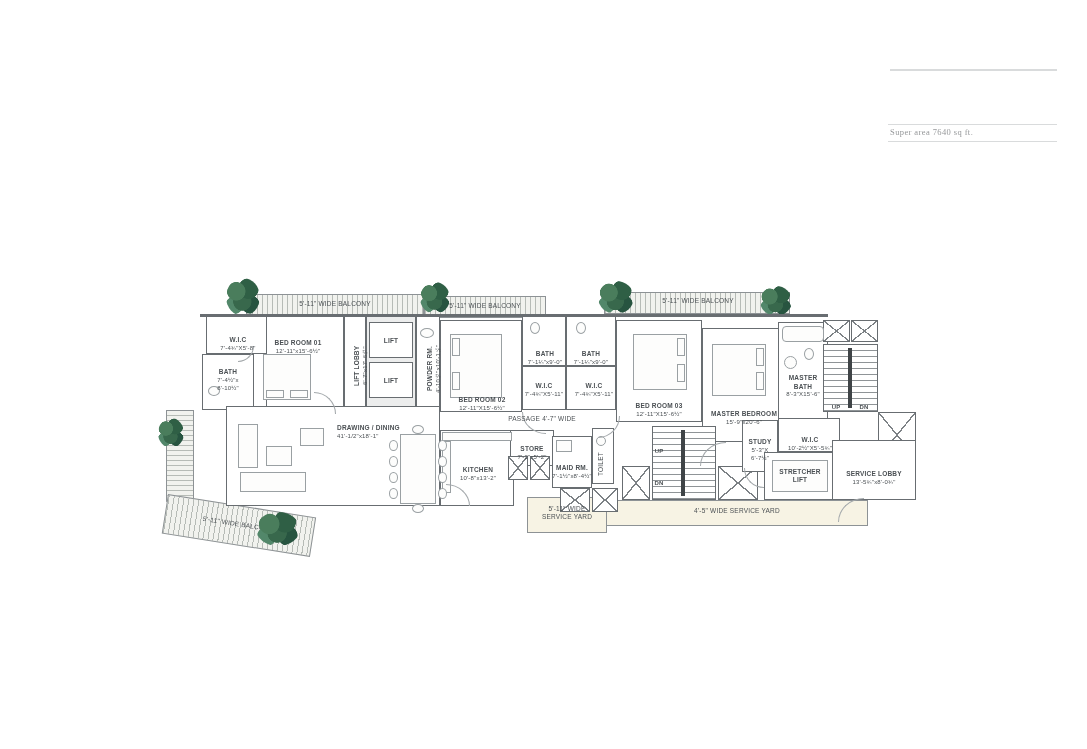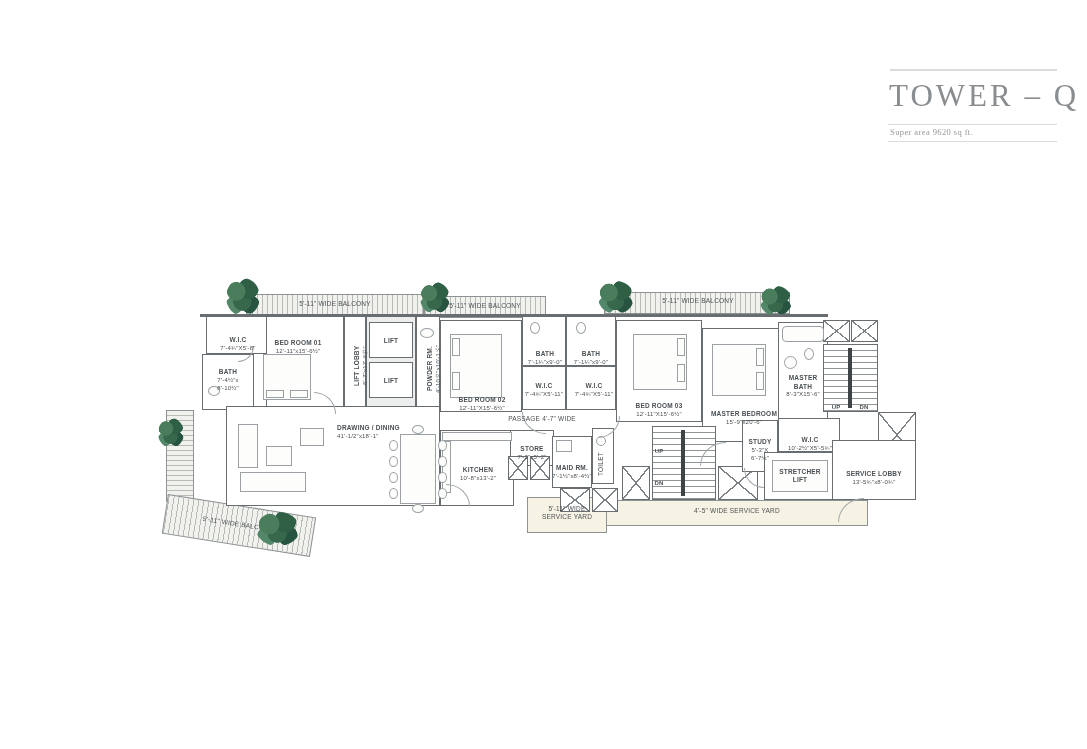--- a/index.html
+++ b/index.html
@@ -49,23 +49,22 @@
   .vert{writing-mode:vertical-rl;transform:rotate(180deg);}
   .vert .dims{display:block;}
   .tiny{font-size:6px;font-weight:700;}
 </style>
 </head>
 <body>
 
 <div class="page">
 
   <div class="rule" style="left:890px;top:69px;width:167px;height:2px;"></div>
-  <div class="tb-title" style="left:889px;top:78px;">TOWER – Q</div>
   <div class="rule" style="left:888px;top:124px;width:169px;height:1px;"></div>
-  <div class="tb-sub" style="left:890px;top:127px;">Super area 9620 sq ft.</div>
+  <div class="tb-sub" style="left:890px;top:127px;">Super area 7640 sq ft.</div>
   <div class="rule" style="left:888px;top:141px;width:169px;height:1px;"></div>
 
   <div class="hatch" style="left:246px;top:294px;width:178px;height:22px;"></div>
   <div class="hatch" style="left:424px;top:296px;width:122px;height:22px;"></div>
   <div class="hatch" style="left:604px;top:292px;width:186px;height:22px;"></div>
   <div class="hatch hatch-h" style="left:166px;top:410px;width:28px;height:92px;"></div>
   <div class="hatch" style="left:168px;top:494px;width:150px;height:40px;transform:rotate(9deg);transform-origin:left top;">
     <div class="lbl" style="position:absolute;left:8px;top:14px;width:130px;font-weight:400;">5'-11" WIDE BALCONY</div>
   </div>
 

